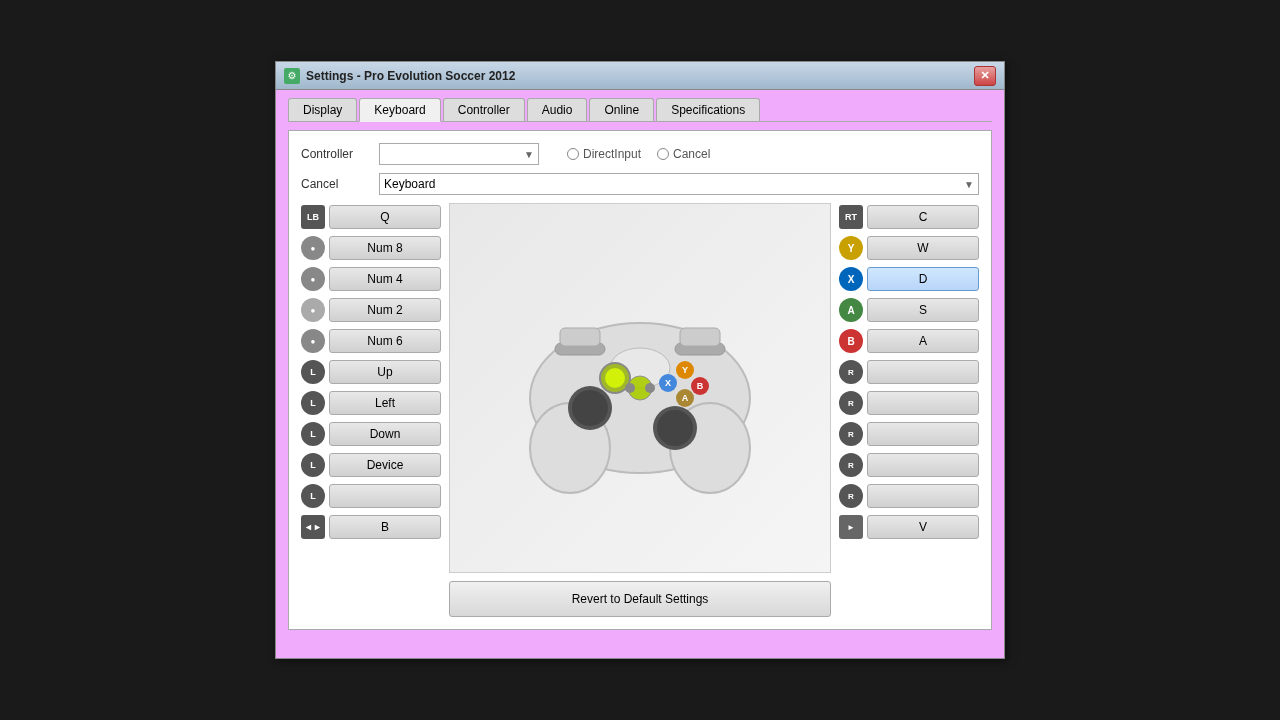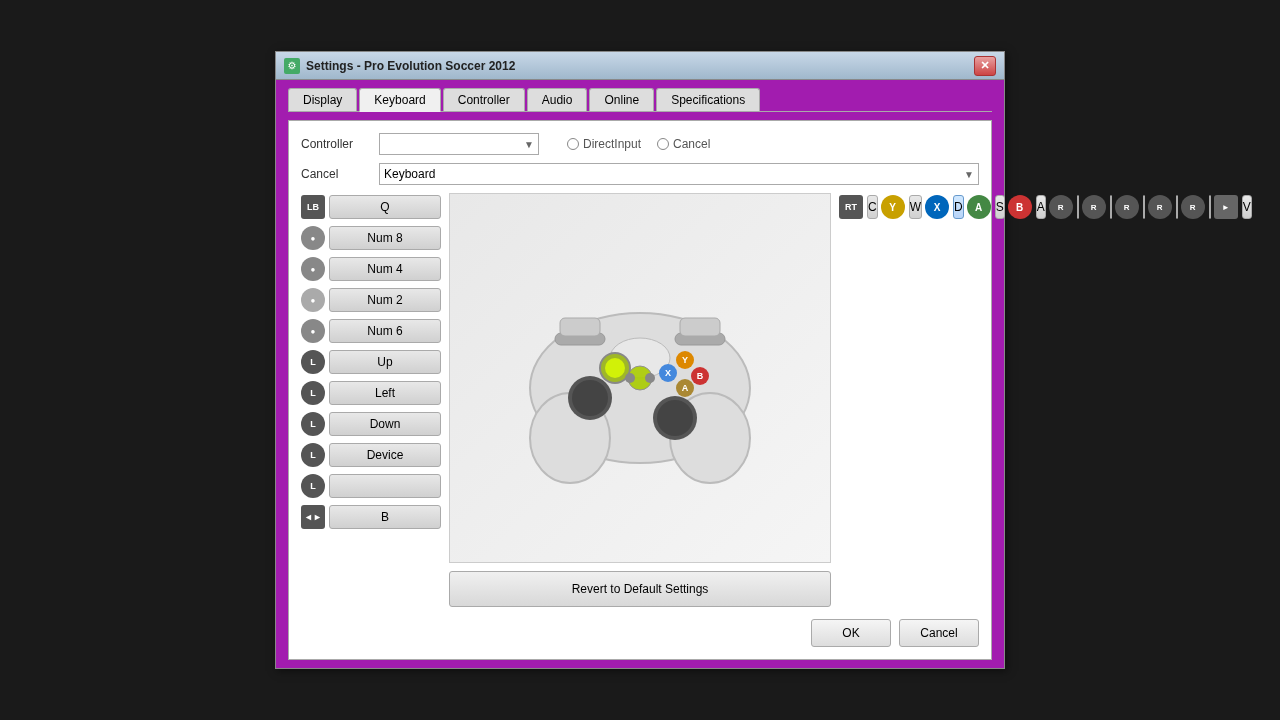--- a/index.html
+++ b/index.html
@@ -55,22 +55,22 @@
       border-radius: 3px;
       cursor: pointer;
       display: flex;
       align-items: center;
       justify-content: center;
       font-size: 11px;
       font-weight: bold;
       color: white;
     }
     .content {
-      background: #a21caf;
-      padding: 8px 12px 8px;
+      background: #f0abfc;
+      padding: 8px 12px 28px;
     }
     .tabs {
       display: flex;
       gap: 0;
       margin-bottom: 8px;
       border-bottom: 1px solid #aaa;
     }
     .tab {
       padding: 4px 14px;
       background: #ddd;
@@ -150,21 +150,21 @@
       margin-top: 8px;
     }
     .left-controls {
       display: flex;
       flex-direction: column;
       gap: 3px;
       width: 140px;
     }
     .right-controls {
       display: flex;
-      flex-direction: row;
+      flex-direction: column;
       gap: 3px;
       width: 140px;
     }
     .control-row {
       display: flex;
       align-items: center;
       gap: 4px;
       height: 28px;
     }
     .btn-icon {
@@ -487,19 +487,15 @@
             <div class="btn-key"></div>
           </div>
 
           <div class="control-row">
             <div class="btn-icon icon-shoulder">►</div>
             <div class="btn-key">V</div>
           </div>
         </div>
       </div>
 
-      <div class="bottom-buttons">
-        <div class="ok-btn">OK</div>
-        <div class="cancel-btn">Cancel</div>
-      </div>
     </div>
   </div>
 </div>
 
 </body></html>

